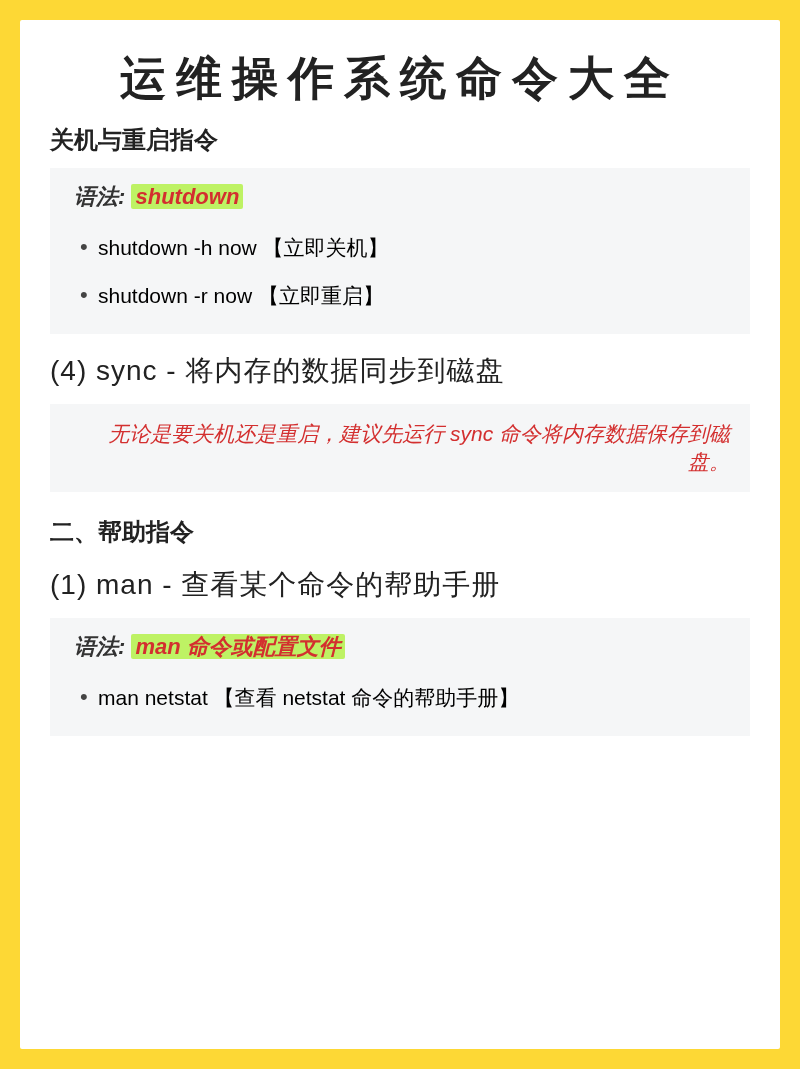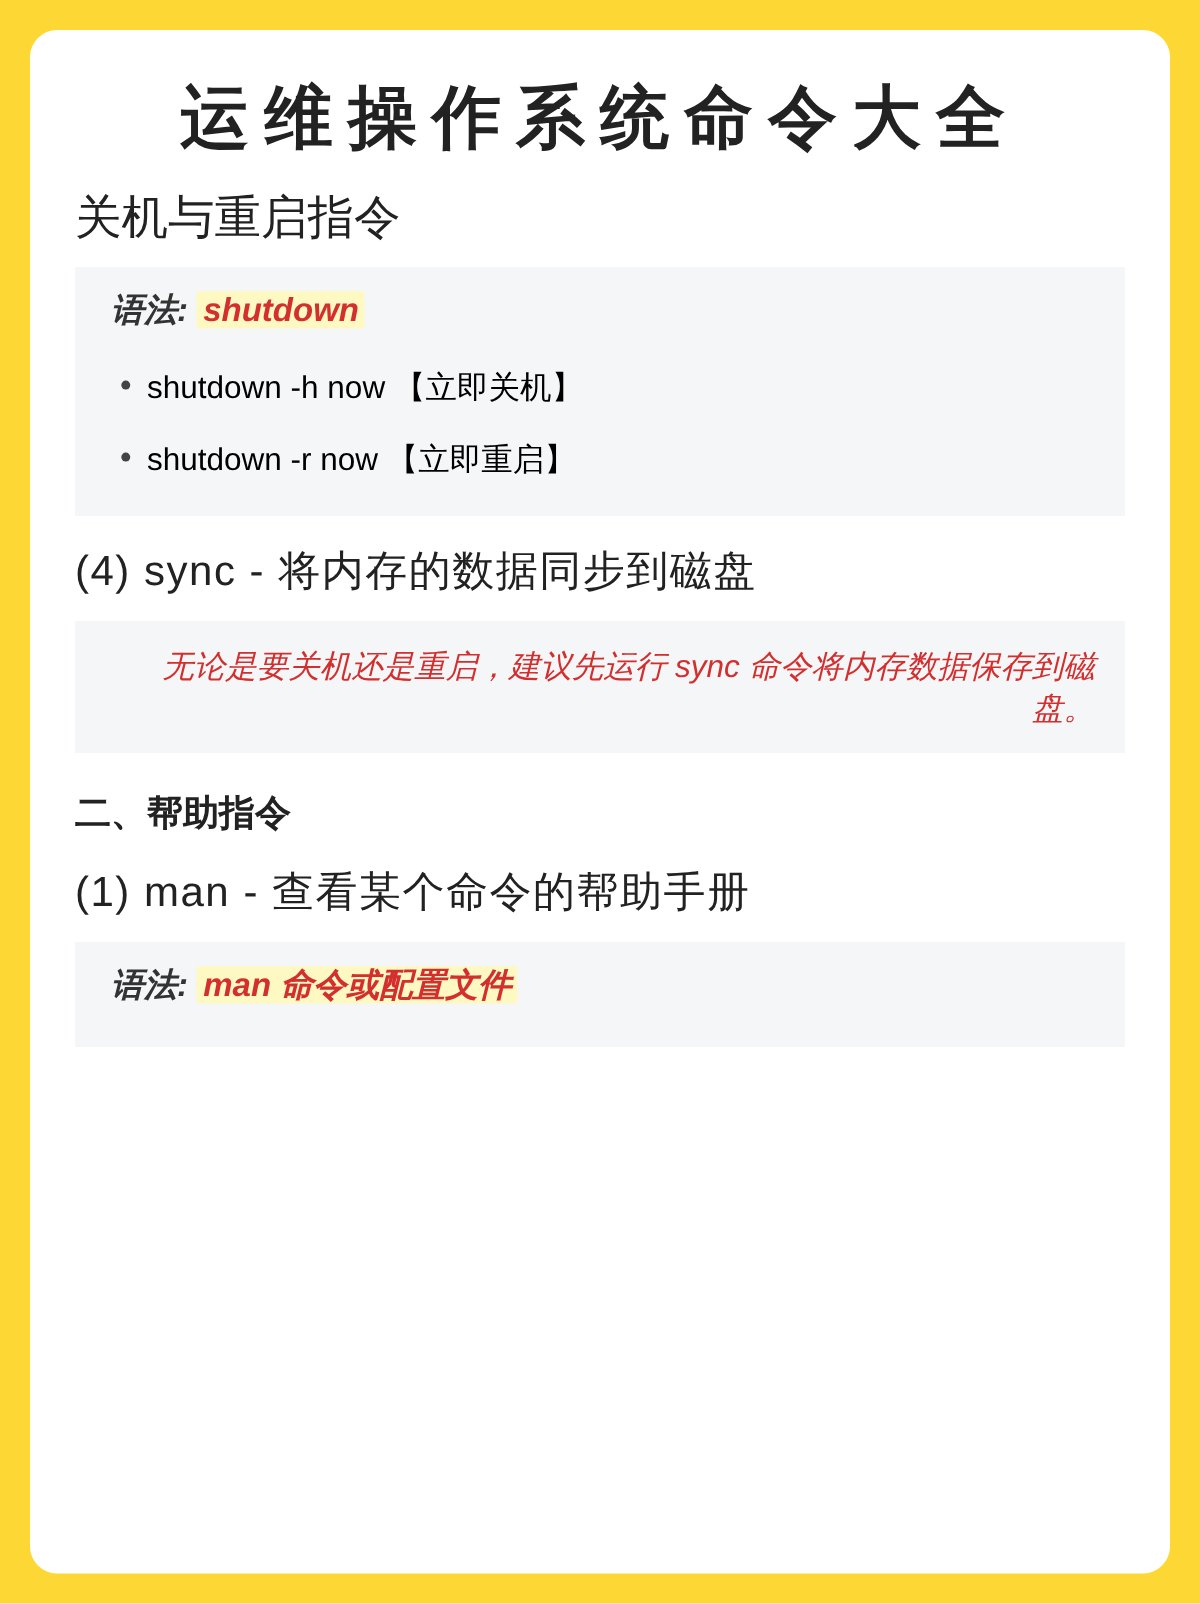--- a/index.html
+++ b/index.html
@@ -6,36 +6,36 @@
     body {
       width: 800px;
       height: 1069px;
       background: #fdd835;
       padding: 20px;
       font-family: "Microsoft YaHei", "PingFang SC", sans-serif;
       color: #222;
     }
     .card {
       background: #fff;
-      border-radius: 18px;
+      border-radius: 2px;
       width: 100%;
       height: 100%;
       padding: 28px 30px 20px 30px;
       overflow: hidden;
     }
     .main-title {
       font-size: 46px;
       font-weight: 900;
       letter-spacing: 10px;
       text-align: center;
       margin-bottom: 6px;
     }
     .section-title {
-      font-size: 31px;
-      font-weight: 400;
+      font-size: 24px;
+      font-weight: 700;
       margin-top: 14px;
       margin-bottom: 8px;
     }
     .cmd-line {
       font-size: 28px;
       font-weight: 400;
       margin: 18px 0 14px 0;
       letter-spacing: 1px;
     }
     .cmd-line .num, .cmd-line .desc { color: #222; }
@@ -46,21 +46,21 @@
     }
     .syntax-label {
       font-size: 22px;
       font-weight: 700;
       font-style: italic;
       color: #333;
       margin-bottom: 12px;
     }
     .syntax-value {
       color: #d32f2f;
-      background: #fef9c3;
+      background: #bef264;
       padding: 0 4px;
       border-radius: 2px;
       font-style: italic;
       font-weight: 700;
     }
     .bullet-list {
       list-style: none;
       padding-left: 24px;
     }
     .bullet-list li {
@@ -133,16 +133,17 @@
     <span class="num">(1)</span>
     <span class="desc">man - 查看某个命令的帮助手册</span>
   </div>
 
   <div class="syntax-box">
     <div class="syntax-label">
       <span>语法:</span>
       <span class="syntax-value">man 命令或配置文件</span>
     </div>
     <ul class="bullet-list">
+      <li>man netstat 【查看 netstat 命令的帮助手册】</li>
     </ul>
   </div>
 
 </div>
 
 </body></html>

